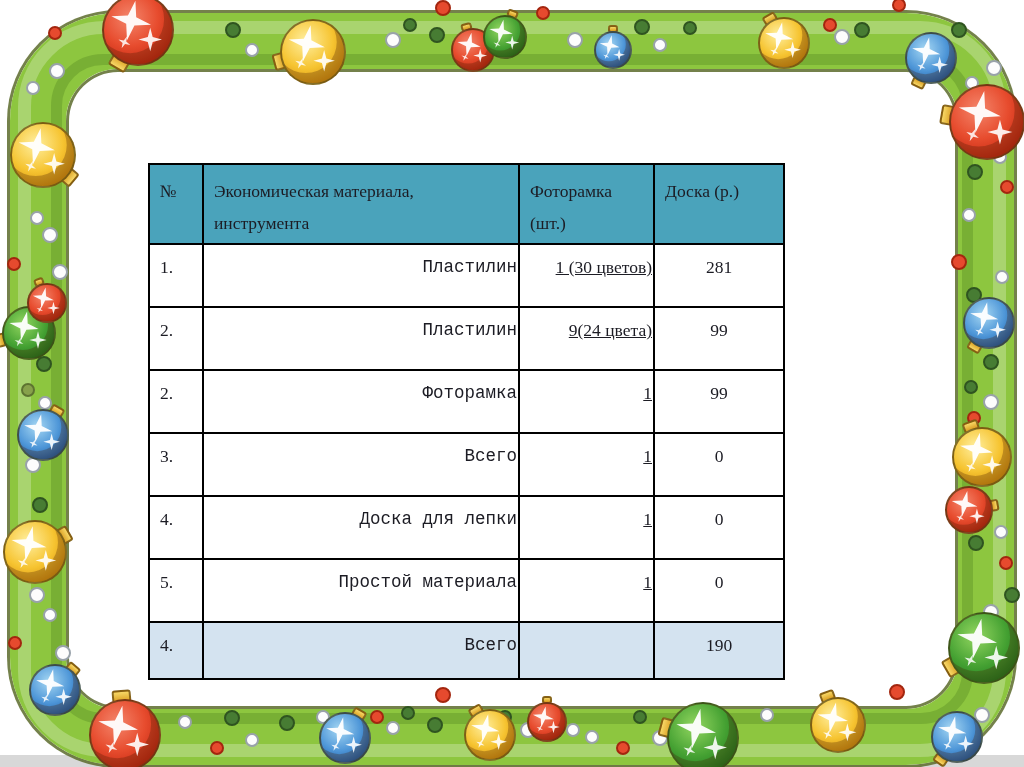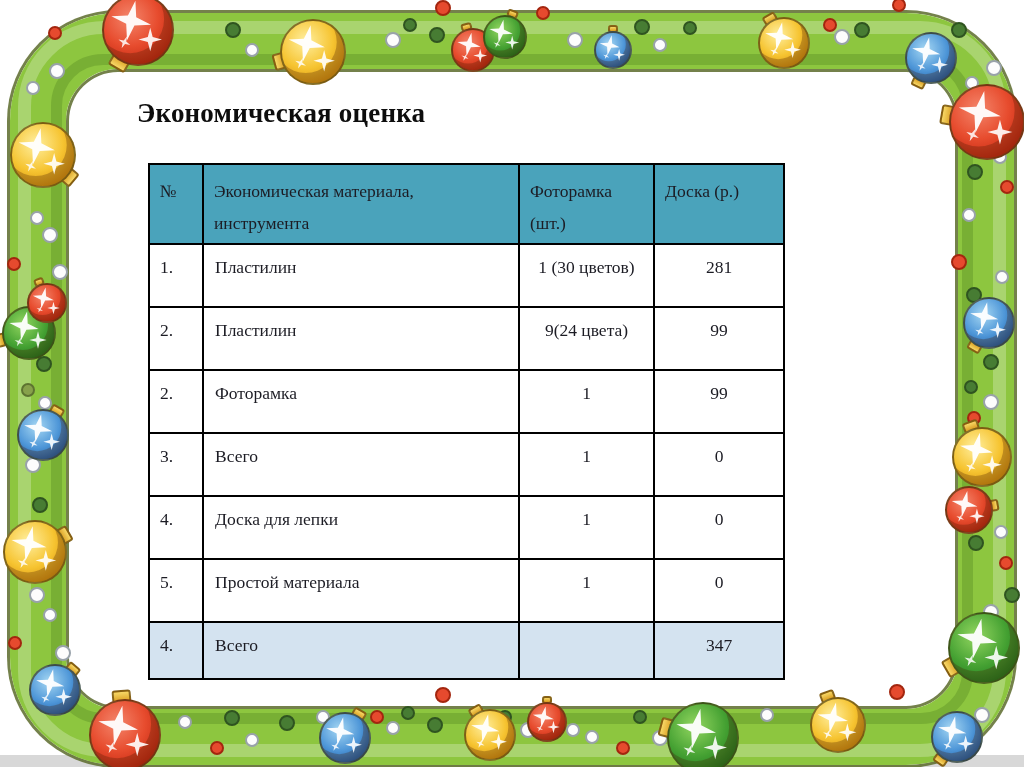--- a/index.html
+++ b/index.html
@@ -77,22 +77,22 @@
   }
   #materials-table th{
     background:var(--header-bg,#4aa3bb);
     font-weight:normal;text-align:left;
     padding:11px 6px 0 10px;height:80px;
     white-space:pre-line;line-height:1.8;
   }
   #materials-table td{height:63px;padding-top:12px;}
   #materials-table tr.total-row td{height:57px;background:var(--total-bg,#d4e3f0);}
   td.col-num{text-align:left;padding-left:10px;}
-  td.col-name{text-align:left;padding-left:11px;}
-  td.col-qty{text-align:center;}
+  td.col-name{text-align:right;padding-left:11px;font-family:Liberation Mono, monospace;}
+  td.col-qty{text-align:right;text-decoration:underline;}
   td.col-price{text-align:center;}
 </style>
 </head>
 <body>
 
 <div id="slide">
   <div id="bottom-strip"></div>
   <div id="garland"></div>
   <div id="decor-layer">
       <div class="dot g" style="left: 225px; top: 22px; width: 16px; height: 16px;"></div>
@@ -363,21 +363,20 @@
       <div class="ball yellow" style="left: 10px; top: 122px; width: 66px; height: 66px; box-shadow: rgba(70, 25, 0, 0.28) -7.26px -9.9px 0px inset;">
         <svg viewBox="0 0 100 100" aria-hidden="true">
      <path d="M50 2 L60 40 L98 50 L60 60 L50 98 L40 60 L2 50 L40 40 Z" fill="#ffffff" opacity=".95" transform="translate(9 5) scale(0.62) rotate(12 50 50)"></path>
      <path d="M50 2 L60 40 L98 50 L60 60 L50 98 L40 60 L2 50 L40 40 Z" fill="#ffffff" opacity=".9" transform="translate(50 46) scale(0.36) rotate(0 50 50)"></path>
      <path d="M50 2 L60 40 L98 50 L60 60 L50 98 L40 60 L2 50 L40 40 Z" fill="#ffffff" opacity=".85" transform="translate(20 58) scale(0.2) rotate(25 50 50)"></path>
    </svg>
       </div>
     </div>
 
   <div id="content">
-    <h1 id="slide-title">Экономическая оценка</h1>
     <table id="materials-table">
       <colgroup>
         <col style="width:54px">
           <col style="width:316px">
           <col style="width:135px">
           <col style="width:130px">
       </colgroup>
       <thead>
           <tr>
             <th>№</th>
@@ -422,18 +421,18 @@
           <tr>
             <td class="col-num">5.</td>
             <td class="col-name">Простой материала</td>
             <td class="col-qty">1</td>
             <td class="col-price">0</td>
           </tr>
           <tr class="total-row">
             <td class="col-num">4.</td>
             <td class="col-name">Всего</td>
             <td class="col-qty"></td>
-            <td class="col-price">347</td>
+            <td class="col-price">190</td>
           </tr>
         </tbody>
     </table>
   </div>
 </div>
 
 </body></html>

